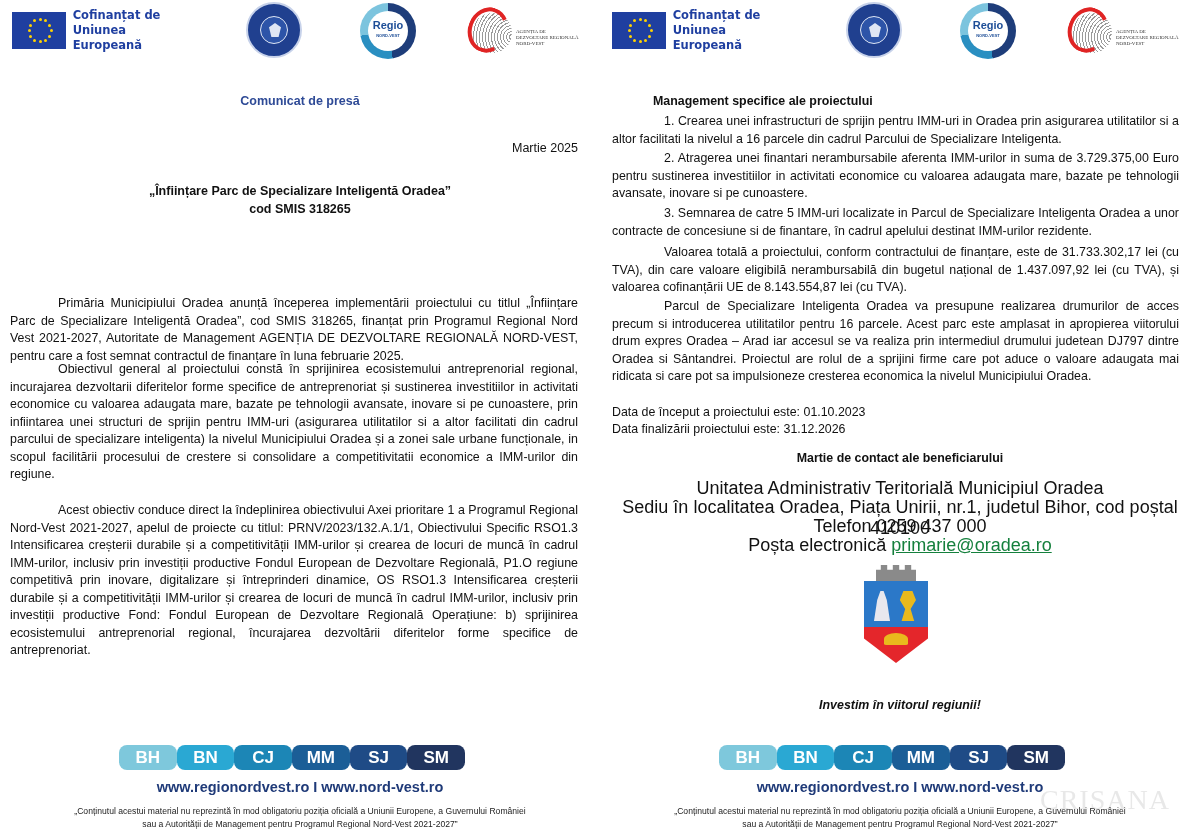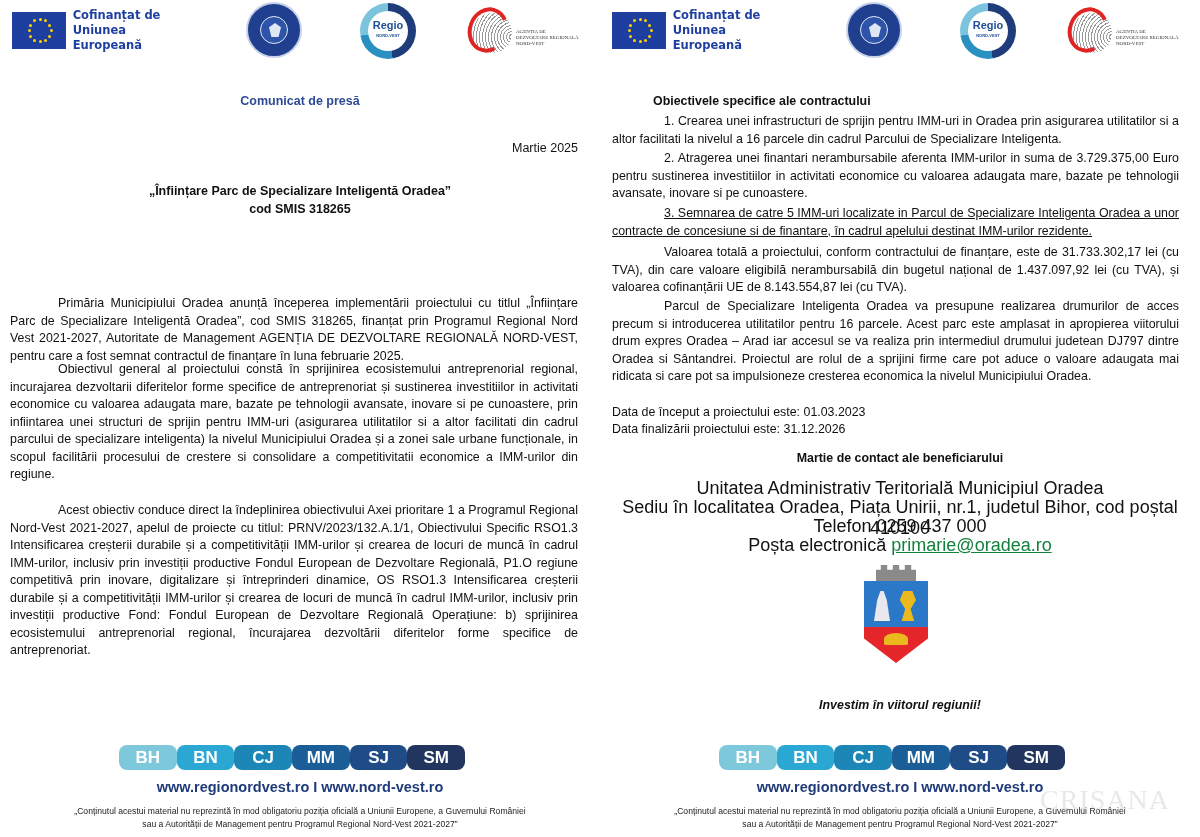--- a/index.html
+++ b/index.html
@@ -41,21 +41,21 @@
   .para.indent { text-indent: 48px; }
   .p1 { top: 265px; margin-top: 30px; }
   .p2 { top: 361px; }
   .p3 { top: 502px; }
 
   
   .r-heading { position: absolute; left: 653px; top: 94px; font-weight: bold; font-size: 12.4px; }
   .rpara { position: absolute; left: 612px; width: 567px; font-size: 12.4px; line-height: 17.5px; text-align: justify; text-indent: 52px; }
   .ro1 { top: 113px; }
   .ro2 { top: 150px; }
-  .ro3 { top: 205px; text-decoration: underline; }
+  .ro3 { top: 205px; }
   .rv { top: 244px; }
   .rp { top: 298px; }
   .rd1 { position: absolute; left: 612px; top: 405px; font-size: 12.4px; }
   .rd2 { position: absolute; left: 612px; top: 422px; font-size: 12.4px; }
 
   .contact-heading { position: absolute; left: 600px; width: 600px; top: 451px; text-align: center; font-weight: bold; font-size: 12.4px; }
   .contact-line { position: absolute; left: 600px; width: 600px; text-align: center; font-size: 18px; }
   .cl1 { top: 478px; }
   .cl2 { top: 497px; }
   .cl3 { top: 516px; }
@@ -203,27 +203,27 @@
     <div class="county" style="background: rgb(31, 75, 134);">SJ</div>
     <div class="county" style="background: rgb(33, 53, 95);">SM</div>
   </div>
   <div class="url-line">www.regionordvest.ro  I  www.nord-vest.ro</div>
   <div class="disclaimer">
     <div>„Conținutul acestui material nu reprezintă în mod obligatoriu poziția oficială a Uniunii Europene, a Guvernului României</div>
     <div>sau a Autorității de Management pentru Programul Regional Nord-Vest 2021-2027”</div>
   </div>
 </div>
 
-<div class="r-heading">Obiectivele specifice ale contractului</div>
+<div class="r-heading">Management specifice ale proiectului</div>
 <p class="rpara ro1">1. Crearea unei infrastructuri de sprijin pentru IMM-uri in Oradea prin asigurarea utilitatilor si a altor facilitati la nivelul a 16 parcele din cadrul Parcului de Specializare Inteligenta.</p>
 <p class="rpara ro2">2. Atragerea unei finantari nerambursabile aferenta IMM-urilor in suma de 3.729.375,00 Euro pentru sustinerea investitiilor in activitati economice cu valoarea adaugata mare, bazate pe tehnologii avansate, inovare si pe cunoastere.</p>
 <p class="rpara ro3">3. Semnarea de catre 5 IMM-uri localizate in Parcul de Specializare Inteligenta Oradea a unor contracte de concesiune si de finantare, în cadrul apelului destinat IMM-urilor rezidente.</p>
 <p class="rpara rv">Valoarea totală a proiectului, conform contractului de finanțare, este de  31.733.302,17 lei (cu TVA), din care valoare eligibilă nerambursabilă din bugetul național de 1.437.097,92 lei (cu TVA), și valoarea cofinanțării UE de 8.143.554,87 lei (cu TVA).</p>
 <p class="rpara rp">Parcul de Specializare Inteligenta Oradea va presupune realizarea drumurilor de acces precum si introducerea utilitatilor pentru 16 parcele. Acest parc este amplasat in apropierea viitorului drum expres Oradea – Arad iar accesul se va realiza prin intermediul drumului judetean DJ797 dintre Oradea si Sântandrei. Proiectul are rolul de a sprijini firme care pot aduce o valoare adaugata mai ridicata si care pot sa impulsioneze cresterea economica la nivelul Municipiului Oradea.</p>
-<div class="rd1">Data de început a proiectului este:  01.03.2023</div>
+<div class="rd1">Data de început a proiectului este:  01.10.2023</div>
 <div class="rd2">Data finalizării proiectului este: 31.12.2026</div>
 
 <div class="contact-heading">Martie de contact ale beneficiarului</div>
 <div class="contact-line cl1">Unitatea Administrativ Teritorială Municipiul Oradea</div>
 <div class="contact-line cl2">Sediu în localitatea Oradea, Piața Unirii, nr.1, judetul Bihor, cod poștal 410100</div>
 <div class="contact-line cl3">Telefon 0259 437 000</div>
 <div class="contact-line cl4"><span>Poșta electronică </span><a class="email-link">primarie@oradea.ro</a></div>
 
 <div class="coat">
   <div class="crown"></div>

